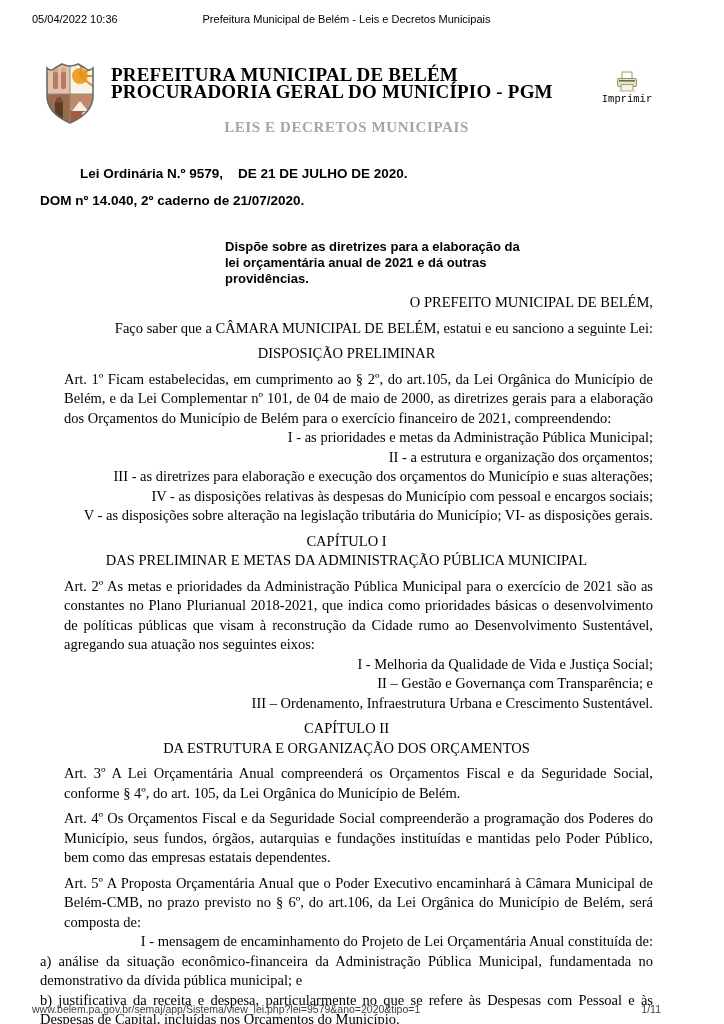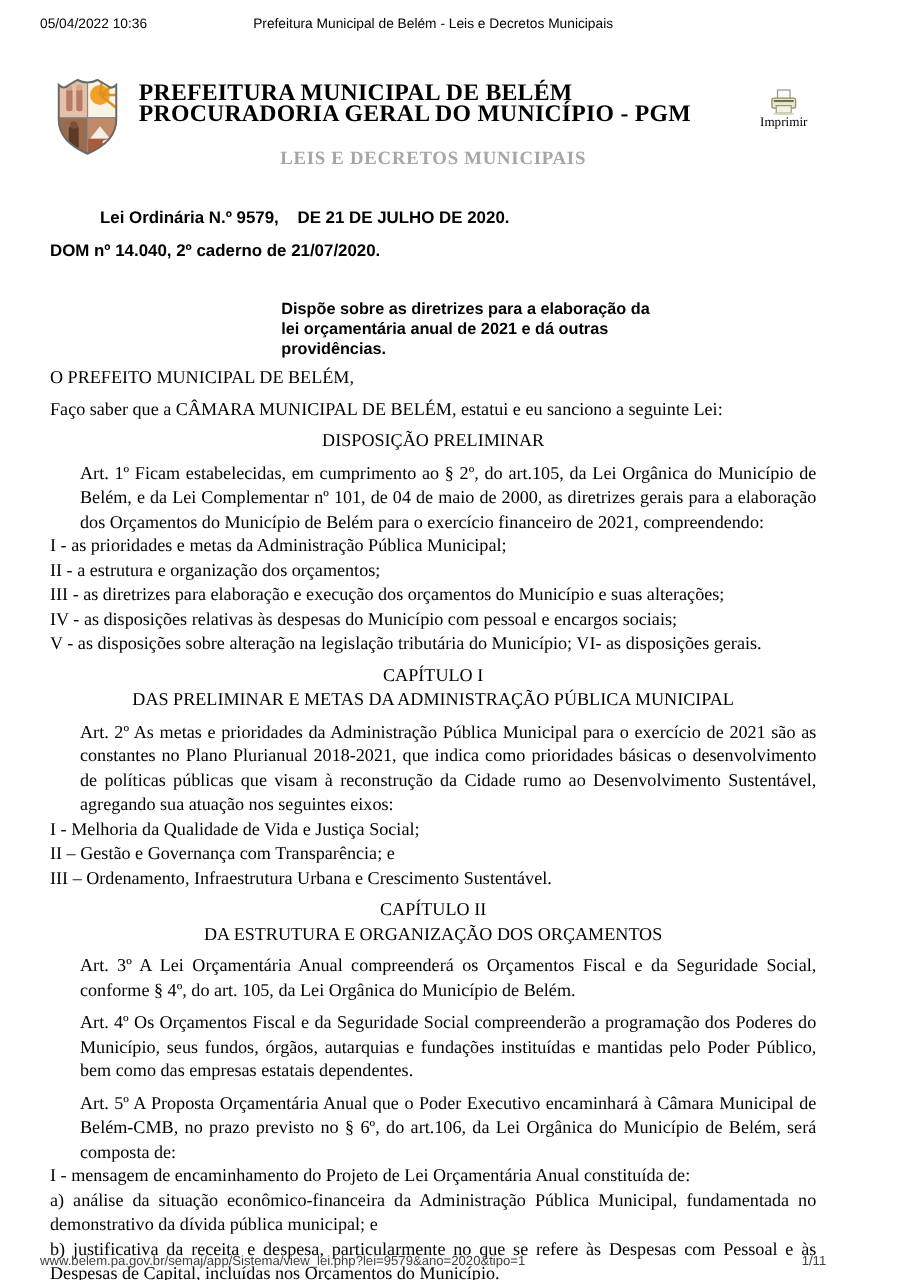--- a/index.html
+++ b/index.html
@@ -42,21 +42,21 @@
     letter-spacing: 0.2px;
     white-space: nowrap;
   }
 
   
   .print-action {
     position: absolute;
     top: 71px; right: 34px;
     width: 64px;
     text-align: center;
-    font-family: Liberation Serif, serif;
+    font-family: Liberation Mono, monospace;
     font-size: 10.5px;
     cursor: pointer;
   }
   .print-action svg { display: block; margin: 0 auto 1px auto; }
 
   
   .content { position: absolute; top: 118px; left: 40px; right: 40px; }
 
   .section-title {
     text-align: center;
@@ -86,21 +86,21 @@
     font-size: 13px;
     line-height: 16px;
     white-space: pre-line;
   }
 
   .body-blocks {
     margin-top: 6px;
     font-size: 14.5px;
     line-height: 19.5px;
   }
-  .blk { margin: 0; }
+  .blk { margin: 0; text-align: right; }
   .blk.p, .blk.pj, .blk.heading { margin-top: 6px; }
   .blk.pj { text-align: justify; margin-left: 24px; }
   .blk.line { white-space: nowrap; }
   .blk.line-j { text-align: justify; }
   .blk.heading { text-align: center; }
 
   
   .print-footer {
     position: absolute;
     left: 32px; right: 32px; bottom: 9px;

